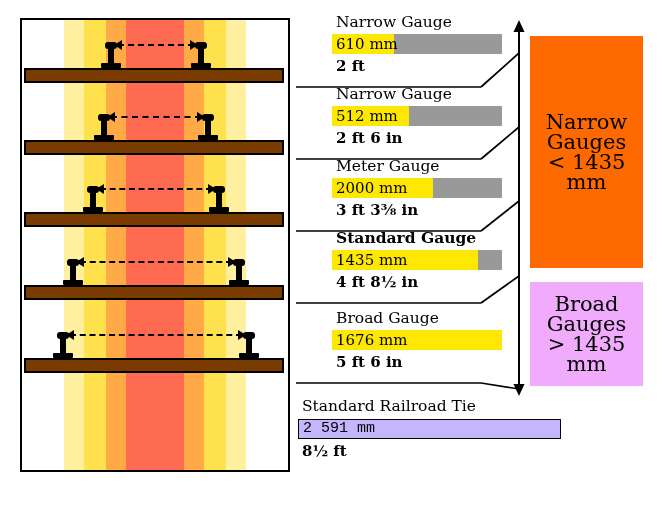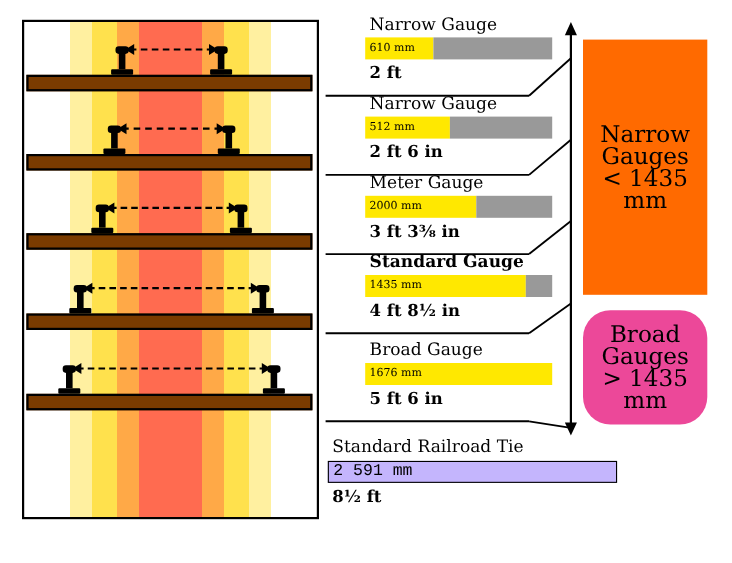--- a/index.html
+++ b/index.html
@@ -31,21 +31,21 @@
   .gauge-arrow::before{left:-4px;border-left:0;border-right:8px solid #000;}
   .gauge-arrow::after{right:-4px;border-right:0;border-left:8px solid #000;}
 
   
   .gauges{position:absolute;left:298px;top:0;width:210px;}
   .grow{position:absolute;left:0;width:210px;margin-left:34px;}
   .gname{font-size:15.5px;line-height:20px;padding-left:4px;white-space:nowrap;}
   .gbar{position:relative;margin-top:2px;height:20px;width:170px;display:flex;}
   .gbar-y{height:100%;background:#ffe800;}
   .gbar-g{height:100%;background:#999999;flex:1;}
-  .gbar-t{position:absolute;left:4px;top:0;font-size:10px;line-height:20px;white-space:nowrap;}
+  .gbar-t{position:absolute;left:4px;top:0;font-size:15px;line-height:20px;white-space:nowrap;}
   .gimp{margin-top:3px;font-size:15px;line-height:18px;padding-left:4px;white-space:nowrap;font-weight:bold;}
 
   
   .tie-info{position:absolute;left:298px;top:396px;width:280px;}
   .tie-box{margin-top:3px;height:20px;line-height:18px;border:1.5px solid #000;background:#c4b5fd;
        box-sizing:border-box;padding-left:4px;font-size:15px;font-family:Liberation Mono, monospace;}
 
   
   .group-box{position:absolute;left:530px;width:113px;display:flex;flex-direction:column;
        justify-content:center;align-items:center;text-align:center;font-size:21px;line-height:20px;}
@@ -163,21 +163,21 @@
     <div class="tie-box" style="width: 262.8px;">
       <span>2 591 mm</span>
     </div>
     <div class="gimp">8½ ft</div>
   </div>
 
   <div class="group-box gb-narrow" style="background: rgb(255, 106, 0);">
     <div>Narrow Gauges</div>
     <div>&lt; 1435 mm</div>
   </div>
-  <div class="group-box gb-broad" style="background: #ec4899; border-radius: 25px;">
+  <div class="group-box gb-broad" style="background: #f0abfc;">
     <div>Broad Gauges</div>
     <div>&gt; 1435 mm</div>
   </div>
 
   <svg class="overlay" width="665" height="512" viewBox="0 0 665 512">
     <g stroke="#000" stroke-width="1.7">
       <line x1="296" y1="87" x2="481" y2="87"></line>
       <line x1="296" y1="159" x2="481" y2="159"></line>
       <line x1="296" y1="231" x2="481" y2="231"></line>
       <line x1="296" y1="303" x2="481" y2="303"></line>

